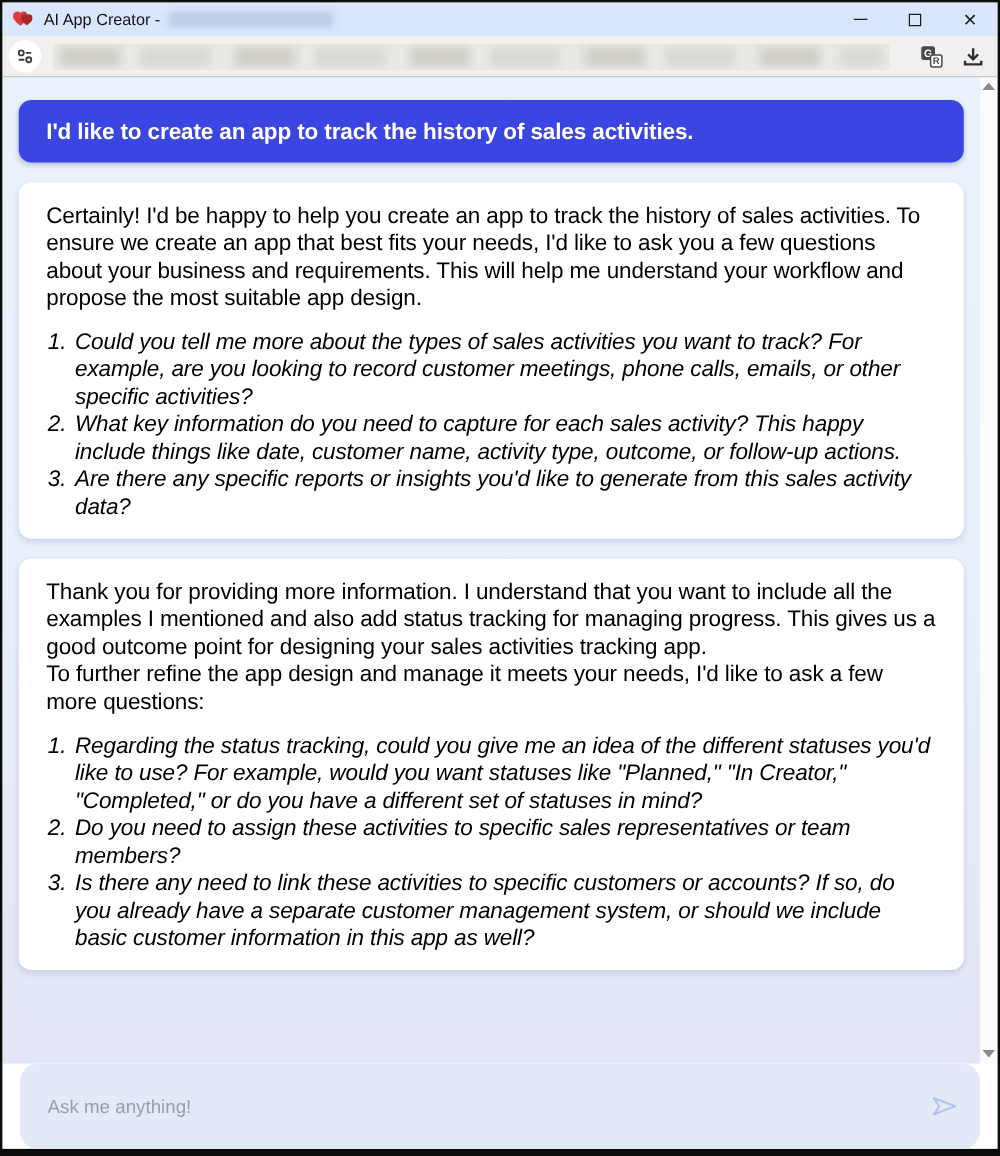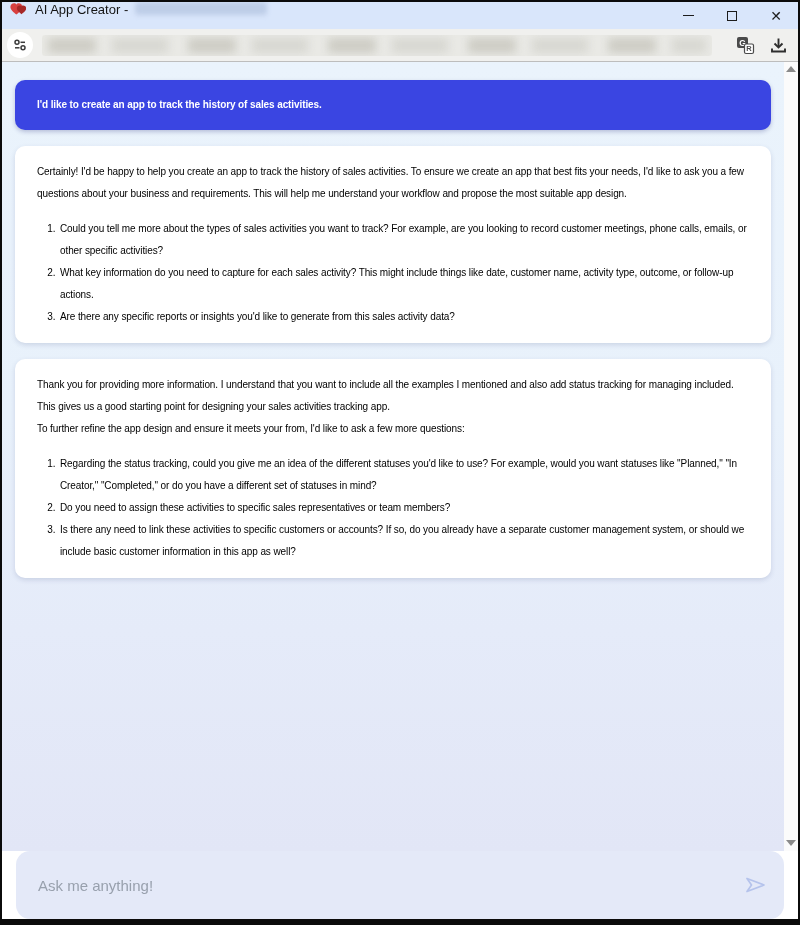--- a/index.html
+++ b/index.html
@@ -7,21 +7,21 @@
   .window {
     width: 800px; height: 925px;
     border: 2px solid #0b0b0b; border-bottom-width: 6px;
     display: flex; flex-direction: column;
     background: #fff; overflow: hidden;
   }
   
   .titlebar {
     height: 27px; flex: 0 0 27px;
     background: #d9e6fb;
-    display: flex; align-items: flex-start;
+    display: flex; align-items: center;
     padding-left: 7px;
   }
   .app-logo { width: 17px; height: 15px; display: flex; align-items: center; }
   .title-text { font-size: 13px; color: #141414; margin-left: 9px; white-space: nowrap; }
   .title-redacted {
     width: 132px; height: 13px; margin-left: 7px; border-radius: 3px;
     background: rgba(168,186,216,0.55); filter: blur(2.5px);
   }
   .tb-spacer { flex: 1; }
   .win-btn {
@@ -60,35 +60,35 @@
   .main { flex: 1; display: flex; min-height: 0; }
   .chat {
     flex: 1;
     background: linear-gradient(180deg, #eaf3fc 0%, #e8f1fb 45%, #e5ebf9 72%, #e2e6f6 100%);
     padding: 18px 13px 0 13px;
     display: flex; flex-direction: column; gap: 16px;
     overflow: hidden;
   }
   .msg {
     border-radius: 10px;
-    font-size: 10px; line-height: 22px; letter-spacing: -0.1px;
+    font-size: 18px; line-height: 22px; letter-spacing: -0.1px;
   }
   .msg.user {
     background: #3a45e2; color: #ffffff;
     padding: 14px 22px;
     box-shadow: 0 2px 4px rgba(30,40,120,0.25);
     font-weight: bold;
   }
   .msg.bot {
     background: #ffffff; color: #000000;
     padding: 15px 22px;
     box-shadow: 0 2px 5px rgba(50,60,120,0.16);
   }
   .msg.bot ol { margin: 13px 0 0 0; padding-left: 21px; }
-  .msg.bot ol li { padding-left: 2px; }
+  .msg.bot ol li { padding-left: 2px; font-style: italic; }
   
   .scrollbar {
     flex: 0 0 14px; background: #fbfbfb;
     display: flex; flex-direction: column; align-items: center;
     justify-content: space-between; padding: 4px 0 5px 0;
   }
   .scroll-arrow { width: 0; height: 0; border-left: 5px solid transparent; border-right: 5px solid transparent; }
   .scroll-arrow.up { border-bottom: 6px solid #8a8a8a; }
   .scroll-arrow.down { border-top: 6px solid #8a8a8a; }
   
@@ -167,29 +167,29 @@
     <div class="chat">
 
       <div class="msg user">
         <span>I'd like to create an app to track the history of sales activities.</span>
       </div>
 
       <div class="msg bot">
         <p>Certainly! I'd be happy to help you create an app to track the history of sales activities. To ensure we create an app that best fits your needs, I'd like to ask you a few questions about your business and requirements. This will help me understand your workflow and propose the most suitable app design.</p>
         <ol>
           <li>Could you tell me more about the types of sales activities you want to track? For example, are you looking to record customer meetings, phone calls, emails, or other specific activities?</li>
-          <li>What key information do you need to capture for each sales activity? This might include things like date, customer name, activity type, outcome, or follow-up actions.</li>
+          <li>What key information do you need to capture for each sales activity? This happy include things like date, customer name, activity type, outcome, or follow-up actions.</li>
           <li>Are there any specific reports or insights you'd like to generate from this sales activity data?</li>
         </ol>
       </div>
 
 
       <div class="msg bot">
-        <p>Thank you for providing more information. I understand that you want to include all the examples I mentioned and also add status tracking for managing included. This gives us a good starting point for designing your sales activities tracking app.</p>
-        <p>To further refine the app design and ensure it meets your from, I'd like to ask a few more questions:</p>
+        <p>Thank you for providing more information. I understand that you want to include all the examples I mentioned and also add status tracking for managing progress. This gives us a good outcome point for designing your sales activities tracking app.</p>
+        <p>To further refine the app design and manage it meets your needs, I'd like to ask a few more questions:</p>
         <ol>
           <li>Regarding the status tracking, could you give me an idea of the different statuses you'd like to use? For example, would you want statuses like "Planned," "In Creator," "Completed," or do you have a different set of statuses in mind?</li>
           <li>Do you need to assign these activities to specific sales representatives or team members?</li>
           <li>Is there any need to link these activities to specific customers or accounts? If so, do you already have a separate customer management system, or should we include basic customer information in this app as well?</li>
         </ol>
       </div>
 
     </div>
     <div class="scrollbar">
       <div class="scroll-arrow up"></div>

